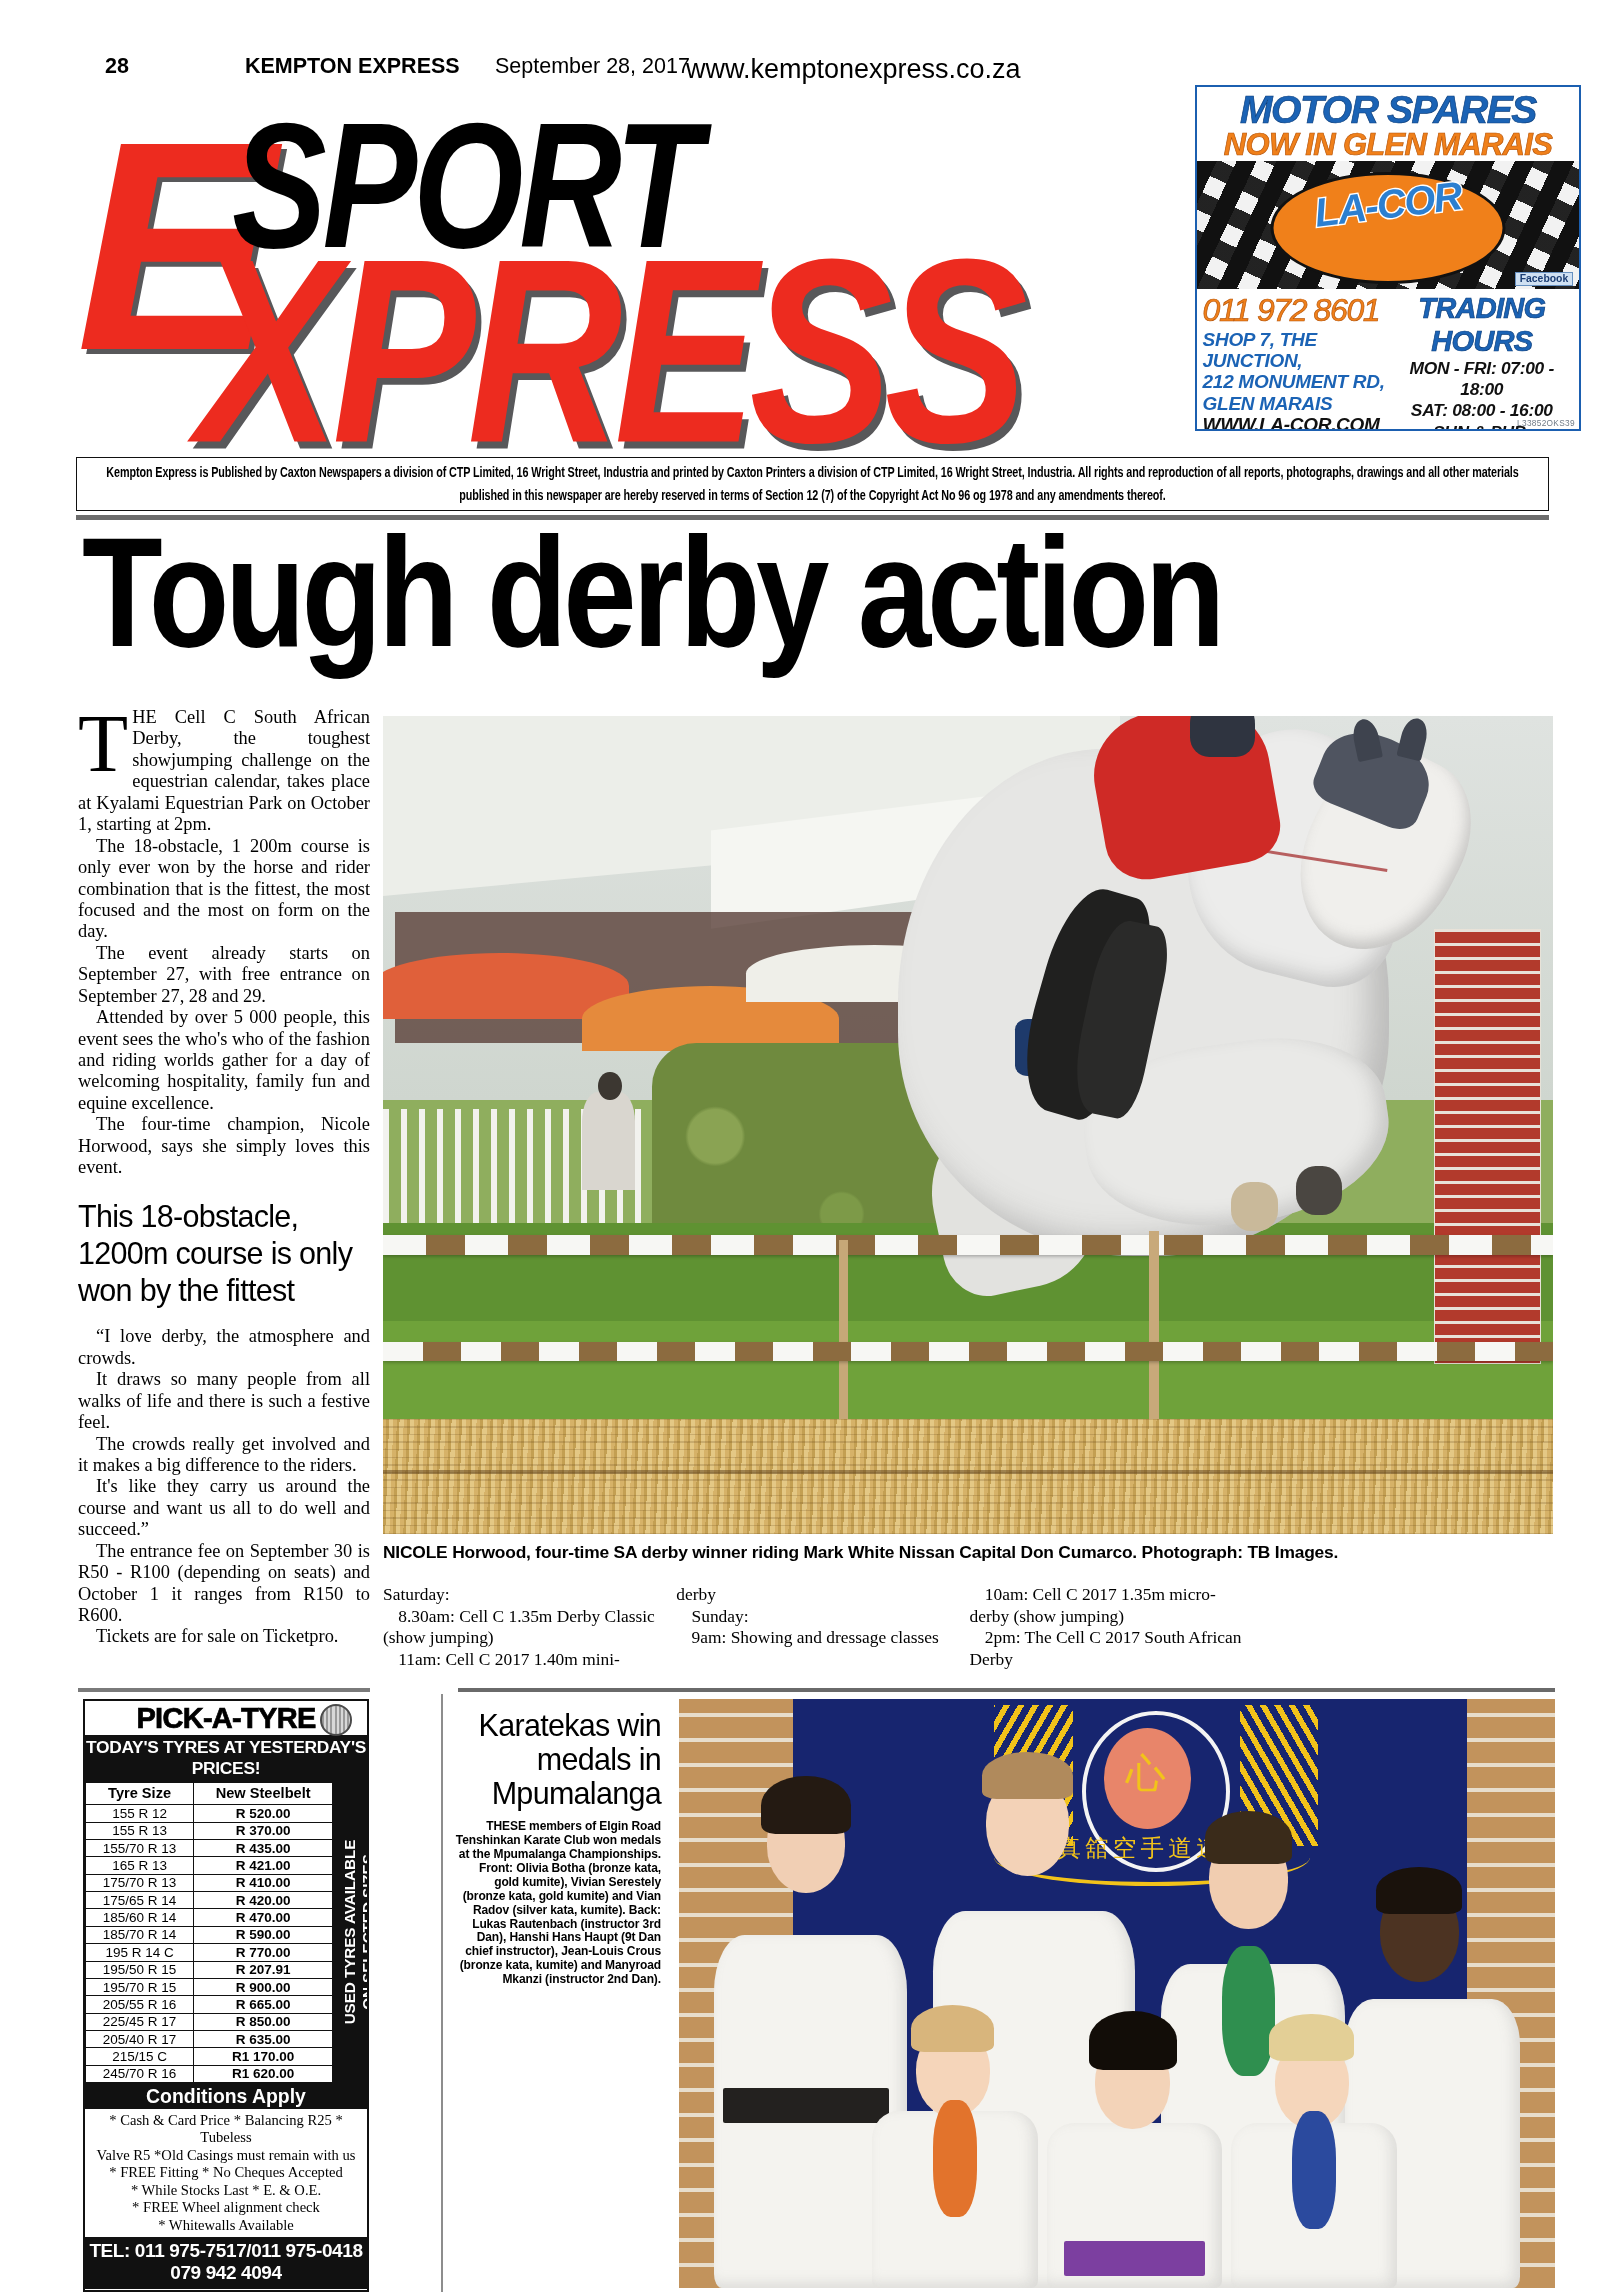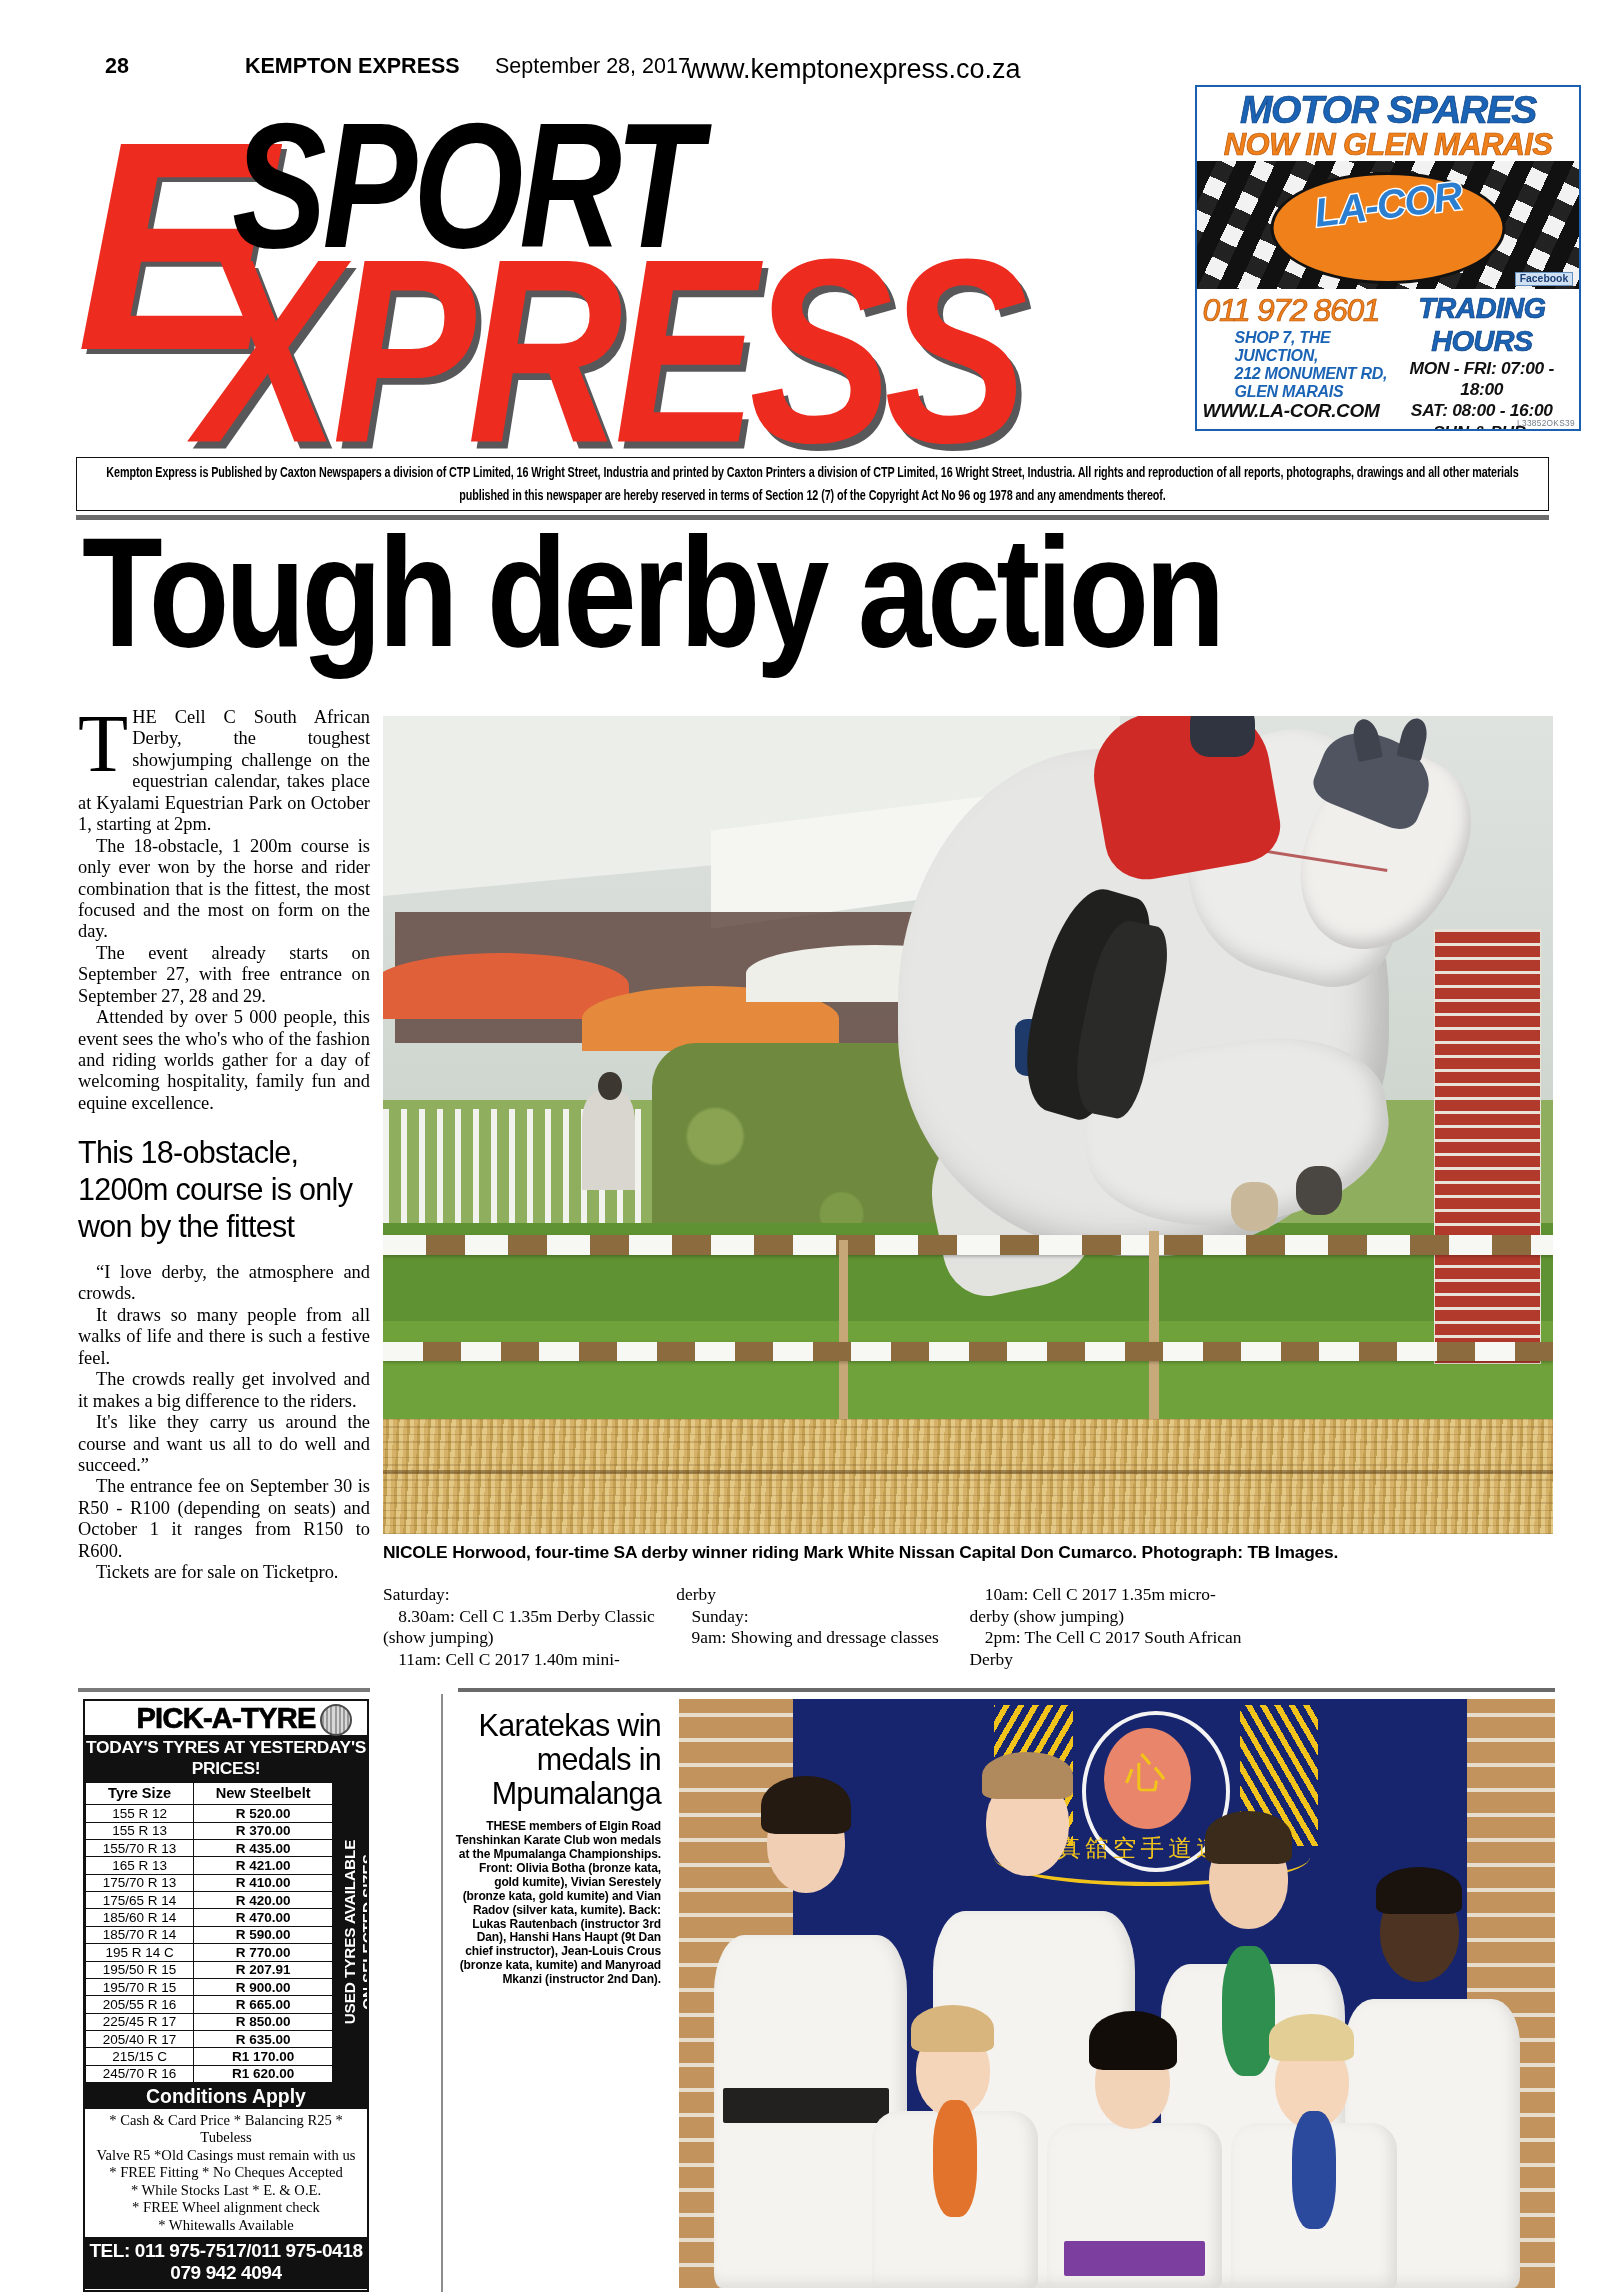--- a/index.html
+++ b/index.html
@@ -64,21 +64,21 @@
         z-index:4;font-family:"Liberation Sans",sans-serif;font-weight:700;font-style:italic;
         font-size:40px;color:#2c7fd0;-webkit-text-stroke:2.8px #fff;paint-order:stroke fill;letter-spacing:-1.4px;}
   .lacor .fbbadge{position:absolute;right:5.6px;bottom:2.8px;z-index:5;background:#cfe0f2;border:0.7px solid #6690c0;
         font-family:"Liberation Sans",sans-serif;font-size:10.4px;font-weight:700;color:#1b3d73;padding:0.7px 4.2px;line-height:1.05;}
   .lacor .btm{display:flex;padding:2.8px 4.2px 0 5.6px;}
   .lacor .bl{width:50%;}
   .lacor .br{width:50%;text-align:center;}
   .lacor .tel{font-family:"Liberation Sans",sans-serif;font-weight:400;font-style:italic;
         font-size:32px;color:#f0801a;letter-spacing:-1.4px;-webkit-text-stroke:0.7px #b8560a;}
   .lacor .addr{font-family:"Liberation Sans",sans-serif;font-weight:700;font-style:italic;
-        font-size:16px;color:#1b63b5;line-height:1.12;letter-spacing:-0.3px;margin-left:32px;}
+        font-size:19px;color:#1b63b5;line-height:1.12;letter-spacing:-0.3px;}
   .lacor .www{font-family:"Liberation Sans",sans-serif;font-weight:700;font-style:italic;
         font-size:19px;color:#111;letter-spacing:-0.3px;}
   .lacor .th{font-family:"Liberation Sans",sans-serif;font-weight:700;font-style:italic;
         font-size:29px;color:#1b63b5;letter-spacing:-0.7px;-webkit-text-stroke:0.7px #0c3f7d;}
   .lacor .hrs{font-family:"Liberation Sans",sans-serif;font-weight:700;font-style:italic;
         font-size:17.4px;color:#111;line-height:1.22;letter-spacing:-0.3px;}
   .lacor .refcode{position:absolute;right:4.2px;bottom:1.4px;font-family:"Liberation Sans",sans-serif;
         font-size:8.3px;color:#6f7a86;letter-spacing:0.3px;}
 
   
@@ -288,20 +288,21 @@
   </div>
   <div class="pubrule" data-interactable="false"></div>
 
   <div class="headline" data-interactable="false">Tough derby action</div>
 
   <div class="artcol" data-interactable="false">
     <p class="first" data-interactable="false"><span class="dropcap" data-interactable="false">T</span><span data-interactable="false">HE Cell C South African Derby, the toughest showjumping challenge on the equestrian calendar, takes place at Kyalami Equestrian Park on October 1, starting at 2pm.</span></p>
     <p data-interactable="false">The 18-obstacle, 1 200m course is only ever won by the horse and rider combination that is the fittest, the most focused and the most on form on the day.</p>
     <p data-interactable="false">The event already starts on September 27, with free entrance on September 27, 28 and 29.</p>
     <p data-interactable="false">Attended by over 5 000 people, this event sees the who's who of the fashion and riding worlds gather for a day of welcoming hospitality, family fun and equine excellence.</p>
+    <p data-interactable="false">The four-time champion, Nicole Horwood, says she simply loves this event.</p>
     <div class="pullq" data-interactable="false">This 18-obstacle, 1200m course is only won by the fittest</div>
     <p data-interactable="false">“I love derby, the atmosphere and crowds.</p>
     <p data-interactable="false">It draws so many people from all walks of life and there is such a festive feel.</p>
     <p data-interactable="false">The crowds really get involved and it makes a big difference to the riders.</p>
     <p data-interactable="false">It's like they carry us around the course and want us all to do well and succeed.”</p>
     <p data-interactable="false">The entrance fee on September 30 is R50 - R100 (depending on seats) and October 1 it ranges from R150 to R600.</p>
     <p data-interactable="false">Tickets are for sale on Ticketpro.</p>
   </div>
 
   <div class="mainphoto" data-interactable="false">

